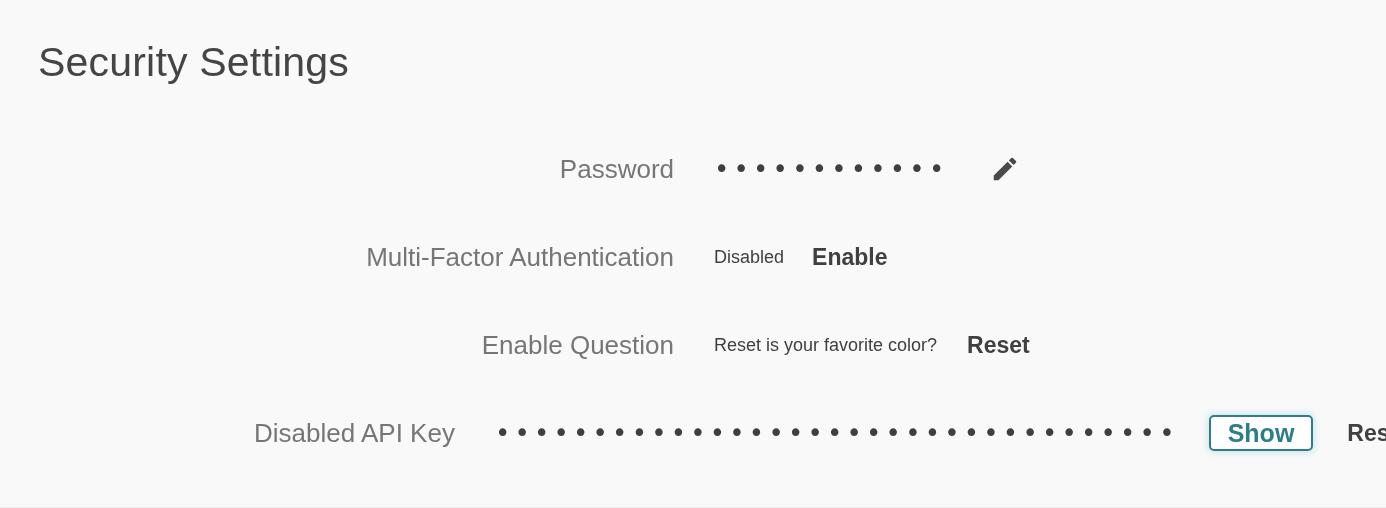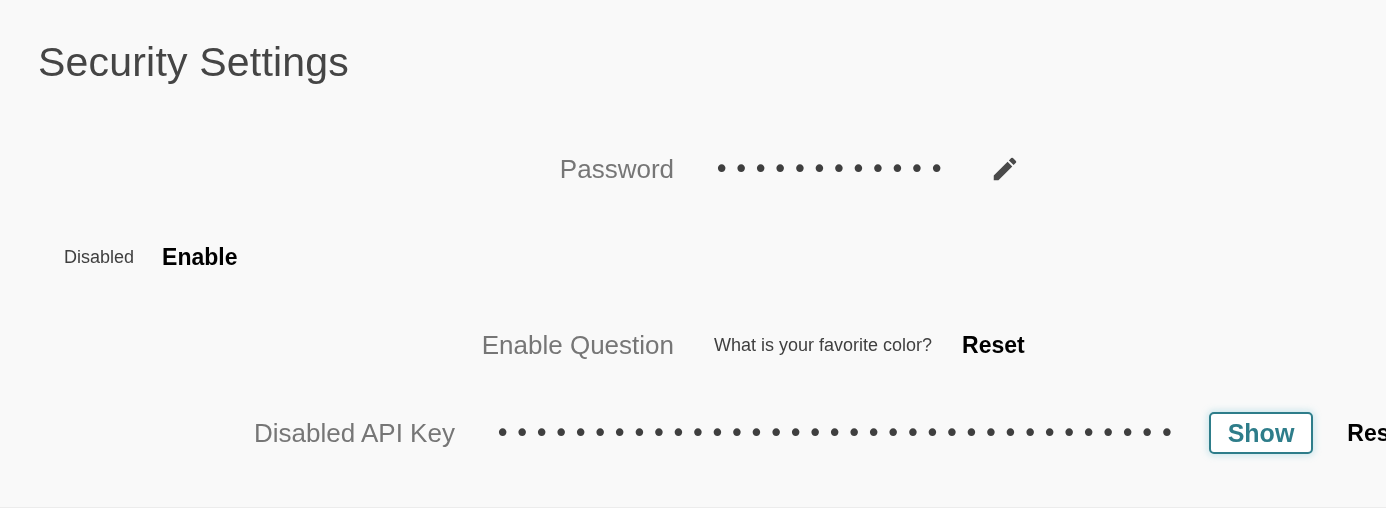--- a/index.html
+++ b/index.html
@@ -84,21 +84,21 @@
     line-height: 30px;
     color: #3f3f3f;
     letter-spacing: 4.2px;
     white-space: nowrap;
     font-family: "DejaVu Sans", sans-serif;
   }
 
   .action-link {
     font-size: 23px;
     line-height: 28px;
-    color: #000000;
+    color: #404040;
     font-weight: 700;
     text-decoration: none;
     white-space: nowrap;
     cursor: pointer;
   }
 
   .gap-28 { margin-left: 28px; }
   .gap-30 { margin-left: 30px; }
   .gap-34 { margin-left: 34px; }
 
@@ -114,21 +114,21 @@
     border: none;
     padding: 0;
   }
   .edit-icon-btn svg { display: block; }
 
   .show-button {
     margin-left: 30px;
     display: inline-flex;
     align-items: center;
     justify-content: center;
-    height: 42px;
+    height: 36px;
     padding: 0 17px;
     box-sizing: border-box;
     background: #ffffff;
     border: 2px solid #2e7d8a;
     border-radius: 5px;
     color: #2e7d8a;
     font-size: 25px;
     line-height: 28px;
     font-weight: 700;
     font-family: "Liberation Sans", sans-serif;
@@ -154,30 +154,31 @@
           <span>
             <svg width="30" height="30" viewBox="0 0 24 24" aria-hidden="true">
               <path fill="#4a4a4a" d="M3 17.25V21h3.75L17.81 9.94l-3.75-3.75L3 17.25zM20.71 7.04a1 1 0 0 0 0-1.41l-2.34-2.34a1 1 0 0 0-1.41 0l-1.83 1.83 3.75 3.75 1.83-1.83z"></path>
             </svg>
           </span>
         </button>
       </div>
     </div>
 
     <div class="setting-row">
+      <div class="row-label">Multi-Factor Authentication</div>
       <div class="row-content">
         <span class="row-value">Disabled</span>
         <a class="action-link gap-28">Enable</a>
       </div>
     </div>
 
     <div class="setting-row">
       <div class="row-label">Enable Question</div>
       <div class="row-content">
-        <span class="row-value">What is your favorite color?</span>
+        <span class="row-value">Reset is your favorite color?</span>
         <a class="action-link gap-30">Reset</a>
       </div>
     </div>
 
     <div class="setting-row">
       <div class="row-label">Disabled API Key</div>
       <div class="row-content">
         <span class="masked-value">•••••••••••••••••••••••••••••••••••</span>
         <button class="show-button">Show</button>
         <a class="action-link gap-34">Reset</a>

